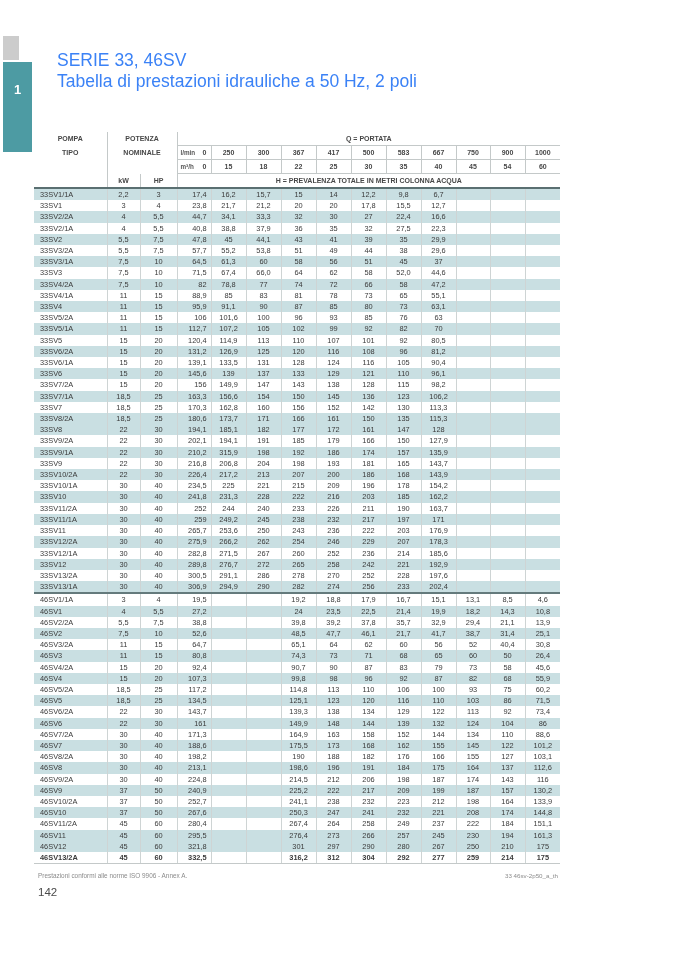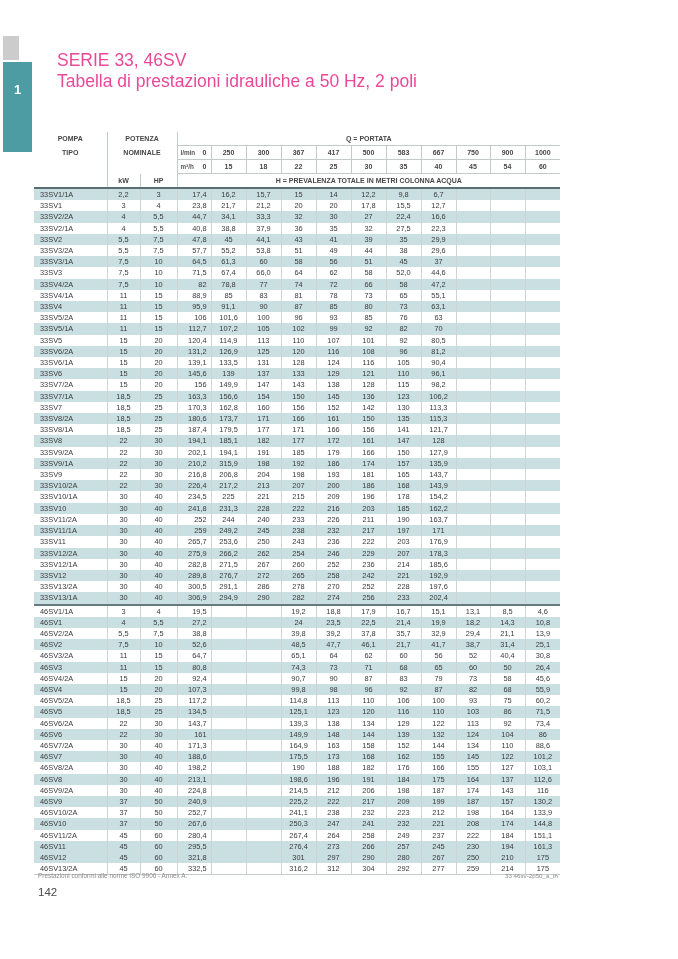--- a/index.html
+++ b/index.html
@@ -6,42 +6,42 @@
   body{
     width:678px;height:959px;position:relative;background:#ffffff;
     font-family:"Liberation Sans", sans-serif;color:#3c3c3c;overflow:hidden;
   }
   .gray-tab{position:absolute;left:3px;top:36px;width:16px;height:24px;background:#cccccc;}
   .unit-tab{
     position:absolute;left:3px;top:62px;width:29px;height:90px;background:#4d9ba3;
     color:#ffffff;font-weight:bold;font-size:13px;text-align:center;
     padding-top:20px;box-sizing:border-box;
   }
-  .title-block{position:absolute;left:57px;top:50px;font-size:17.5px;line-height:21px;color:#ec4899;}
+  .title-block{position:absolute;left:57px;top:50px;font-size:17.5px;line-height:21px;color:#3b82f6;}
   .title-block div{white-space:nowrap;}
 
   .table-wrap{position:absolute;left:34px;top:132px;width:526px;}
   table{border-collapse:collapse;table-layout:fixed;width:526px;}
   th,td{padding:0;margin:0;overflow:hidden;white-space:nowrap;}
 
   thead th{font-weight:bold;font-size:7px;color:#474747;height:13px;vertical-align:middle;text-align:center;}
   thead .vl{border-left:1px solid #c4c9c9;}
   thead .bb{border-bottom:1px solid #c4c9c9;}
   thead tr.hrow-last th{border-bottom:2px solid #5a6f71;}
   .flowhead{display:flex;justify-content:space-between;align-items:center;padding:0 4px 0 3px;}
   .flowhead .u{font-weight:bold;font-size:6.3px;color:#555;}
   .flowhead .v{font-weight:bold;font-size:7px;}
 
   tbody td{font-size:7.4px;height:11.2px;line-height:11.2px;vertical-align:middle;text-align:center;color:#3a3a3a;}
   tbody td.tipo{text-align:left;padding-left:6px;}
   tbody td.h0{text-align:right;padding-right:4px;}
   tbody td.vl{border-left:1px solid #ced4d4;}
   tbody tr.alt td{background:#c9dfe2;}
   tbody tr.section-start td{border-top:2px solid #647a7c;margin-left:28px;}
-  tbody tr:last-child td{border-bottom:1px solid #c4c9c9;}
+  tbody tr:last-child td{border-bottom:1px solid #c4c9c9;font-weight:bold;}
 
   .foot-note{position:absolute;left:38px;top:872px;font-size:6.4px;color:#8b8b8b;}
   .foot-code{position:absolute;right:120px;top:872px;font-size:6.2px;color:#8b8b8b;text-align:right;}
   .page-num{position:absolute;left:38px;top:886px;font-size:11.5px;color:#4a4a4a;}
 </style>
 </head>
 <body>
 
 <div class="gray-tab"></div>
 <div class="unit-tab">
@@ -454,36 +454,20 @@
           <td class="vl">171</td>
           <td class="vl">166</td>
           <td class="vl">161</td>
           <td class="vl">150</td>
           <td class="vl">135</td>
           <td class="vl">115,3</td>
           <td class="vl"></td>
           <td class="vl"></td>
           <td class="vl"></td>
         </tr>
-        <tr>
-          <td class="tipo">33SV8/1A</td>
-          <td class="vl">18,5</td>
-          <td class="vl">25</td>
-          <td class="vl h0">187,4</td>
-          <td class="vl">179,5</td>
-          <td class="vl">177</td>
-          <td class="vl">171</td>
-          <td class="vl">166</td>
-          <td class="vl">156</td>
-          <td class="vl">141</td>
-          <td class="vl">121,7</td>
-          <td class="vl"></td>
-          <td class="vl"></td>
-          <td class="vl"></td>
-        </tr>
         <tr class="alt">
           <td class="tipo">33SV8</td>
           <td class="vl">22</td>
           <td class="vl">30</td>
           <td class="vl h0">194,1</td>
           <td class="vl">185,1</td>
           <td class="vl">182</td>
           <td class="vl">177</td>
           <td class="vl">172</td>
           <td class="vl">161</td>

